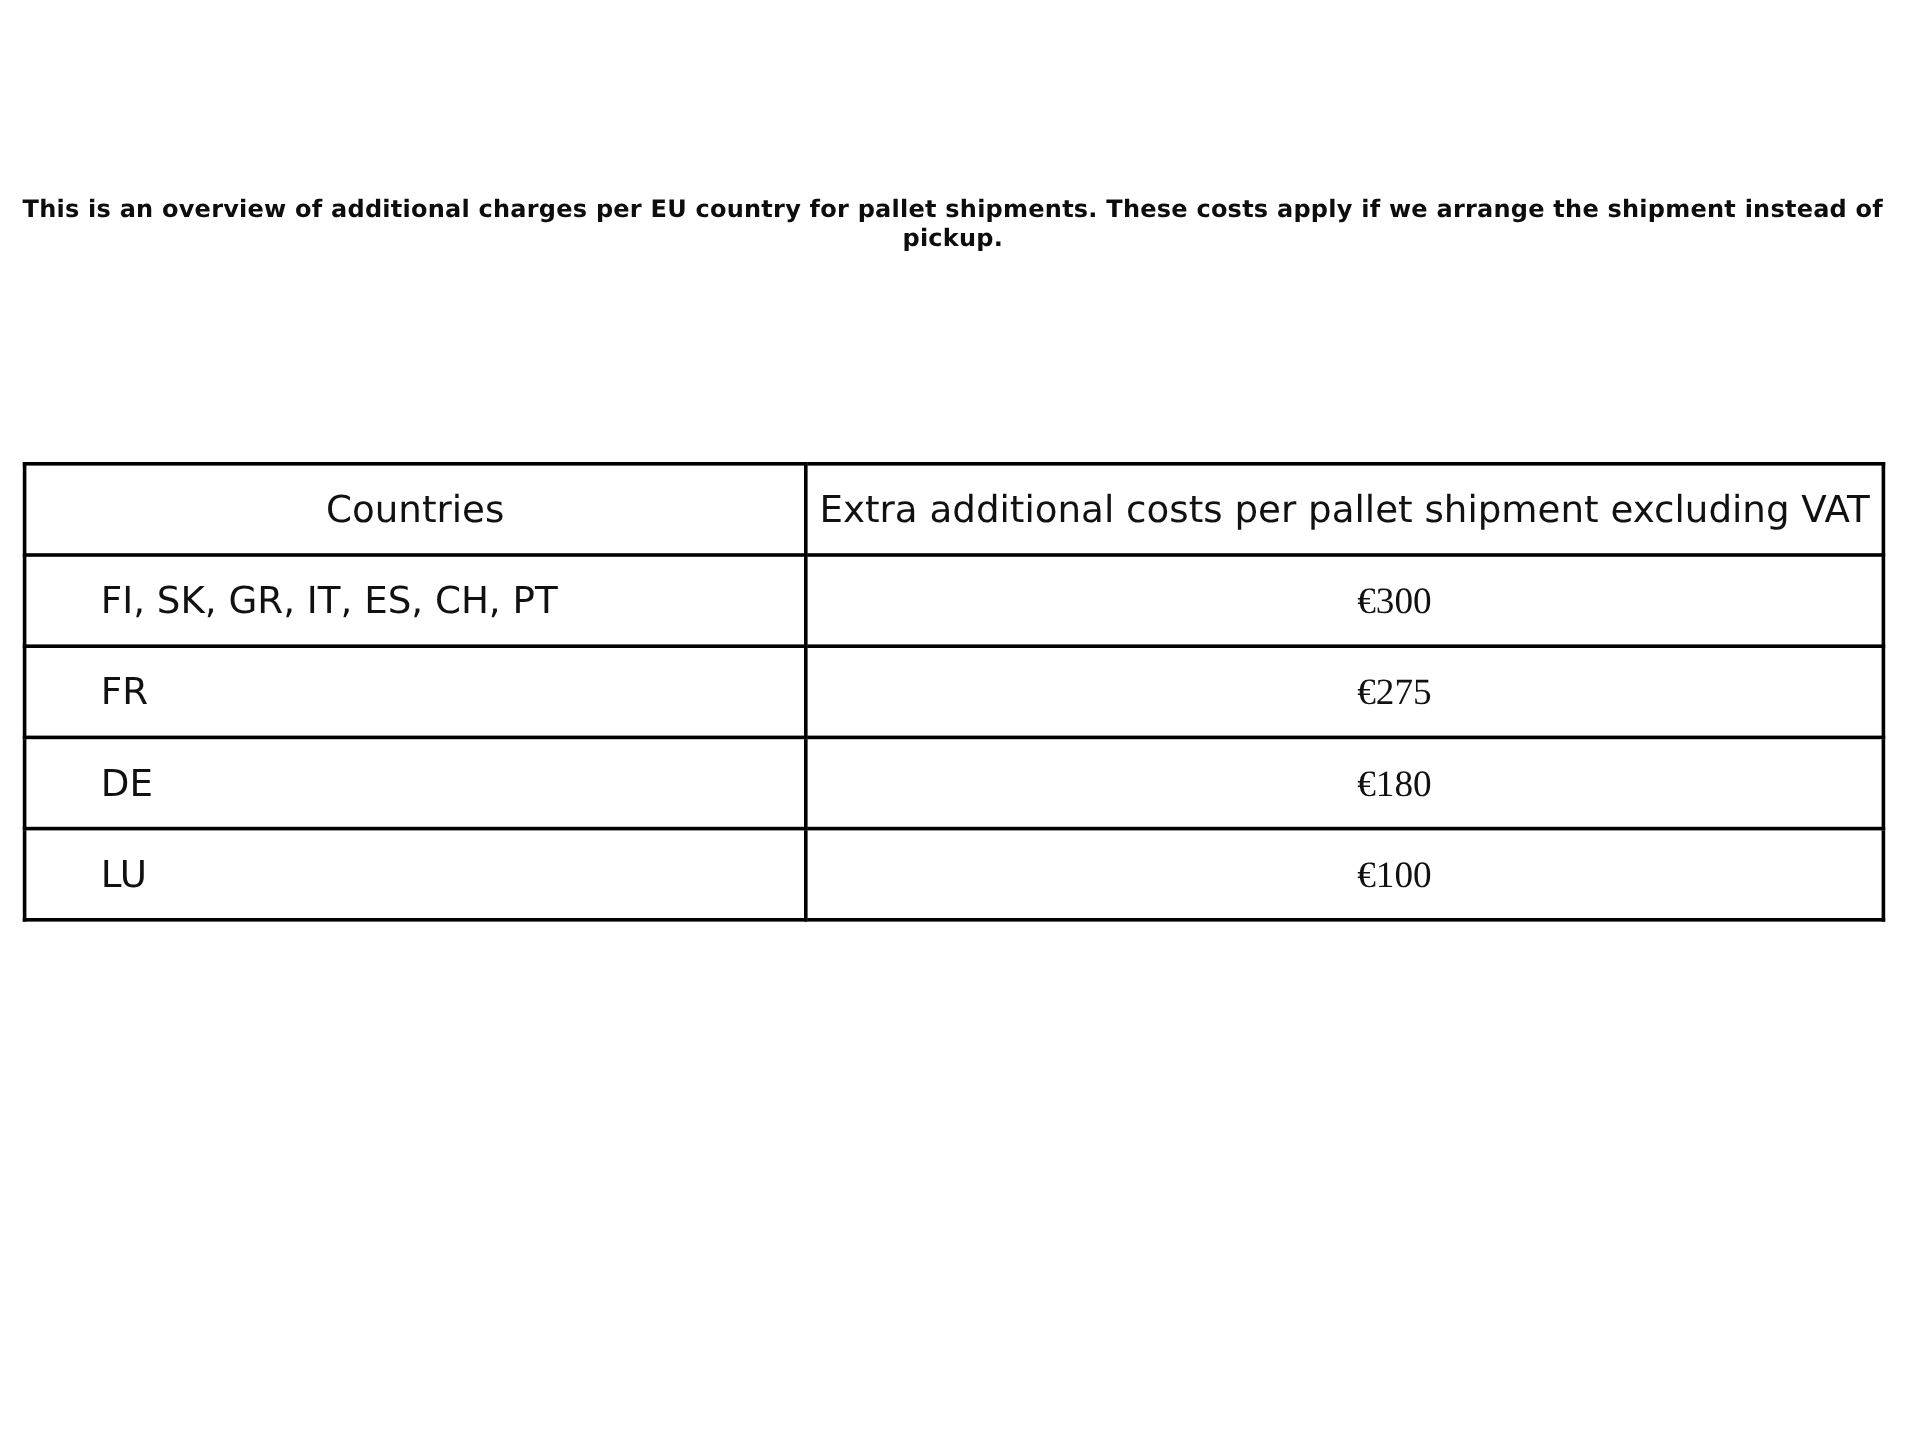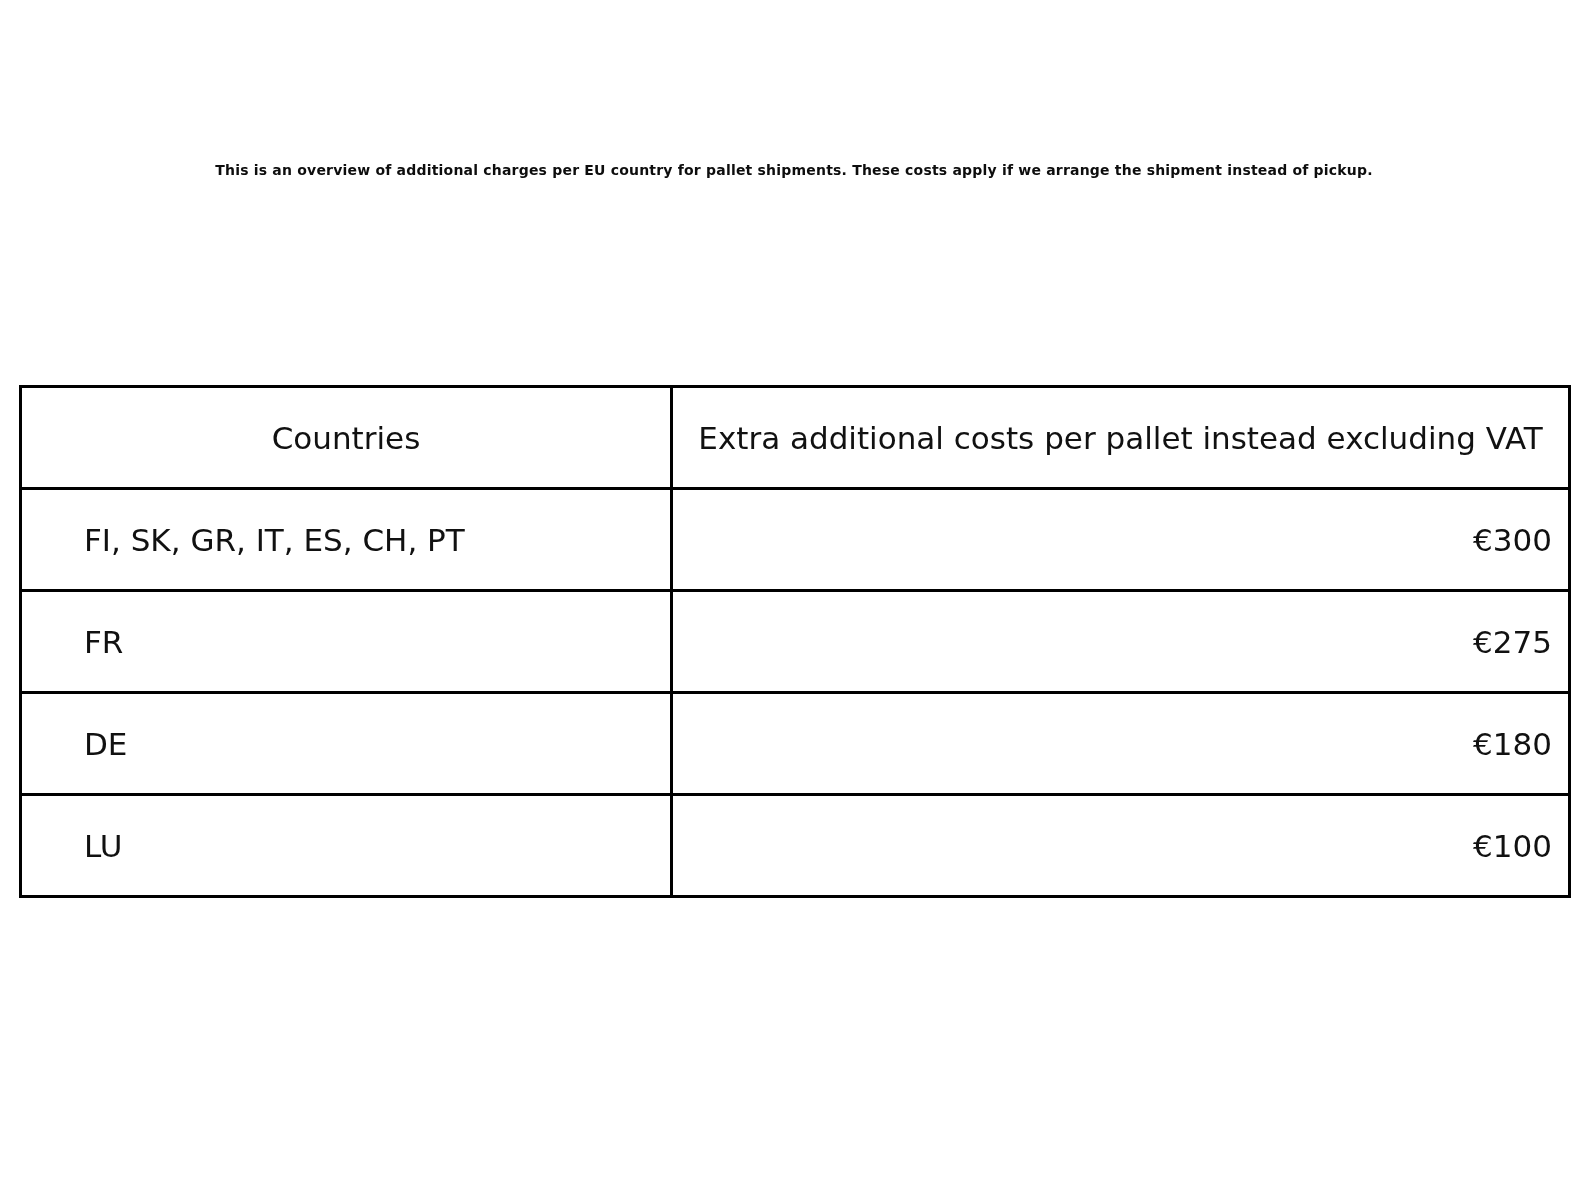--- a/index.html
+++ b/index.html
@@ -14,21 +14,21 @@
     font-family: "DejaVu Sans", sans-serif;
     color: #111111;
     overflow: hidden;
   }
   .caption {
     position: absolute;
     top: 162px;
     left: 0;
     width: 1588px;
     text-align: center;
-    font-size: 14px;
+    font-size: 20px;
     font-weight: bold;
     color: #0d0d0d;
     letter-spacing: 0.2px;
   }
   .charges-table {
     position: absolute;
     left: 19px;
     top: 385px;
     width: 1549px;
     border-collapse: collapse;
@@ -38,51 +38,52 @@
   .charges-table col.col-countries { width: 651px; }
   .charges-table col.col-costs { width: 898px; }
   .charges-table th,
   .charges-table td {
     border: 3px solid #000000;
     height: 67px;
     font-size: 31px;
     font-weight: normal;
     color: #111111;
     vertical-align: middle;
-    padding: 16px;
+    padding: 3px;
     overflow: hidden;
     white-space: nowrap;
   }
   .charges-table th {
     text-align: center;
   }
   .charges-table td.cell-countries {
     text-align: left;
     padding-left: 62px;
     margin-left: 22px;
   }
   .charges-table td.cell-cost {
-    text-align: right;
+    text-align: center;
     padding-left: 86px;
+    font-family: Liberation Serif, serif;
   }
 </style>
 </head>
 <body>
 
 <div class="caption">This is an overview of additional charges per EU country for pallet shipments. These costs apply if we arrange the shipment instead of pickup.</div>
 
 <table class="charges-table">
   <colgroup>
     <col class="col-countries">
     <col class="col-costs">
   </colgroup>
   <thead>
     <tr>
       <th>Countries</th>
-      <th>Extra additional costs per pallet instead excluding VAT</th>
+      <th>Extra additional costs per pallet shipment excluding VAT</th>
     </tr>
   </thead>
   <tbody>
     <tr>
       <td class="cell-countries">FI, SK, GR, IT, ES, CH, PT</td>
       <td class="cell-cost">€300</td>
     </tr>
     <tr>
       <td class="cell-countries">FR</td>
       <td class="cell-cost">€275</td>

